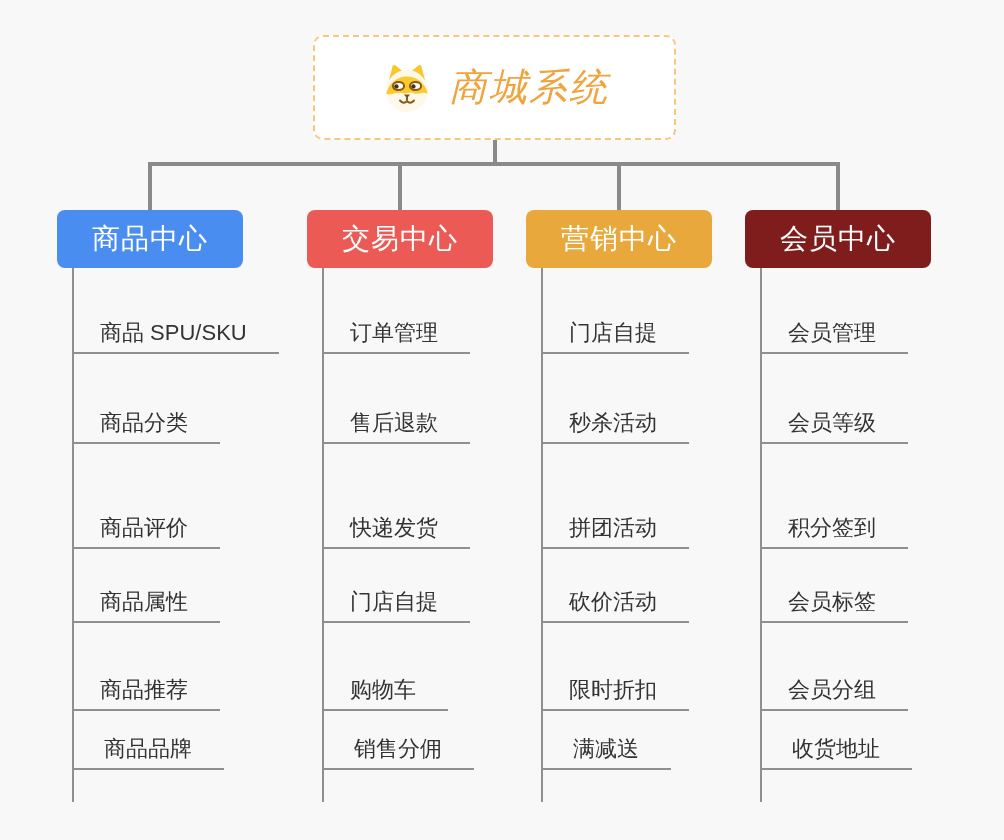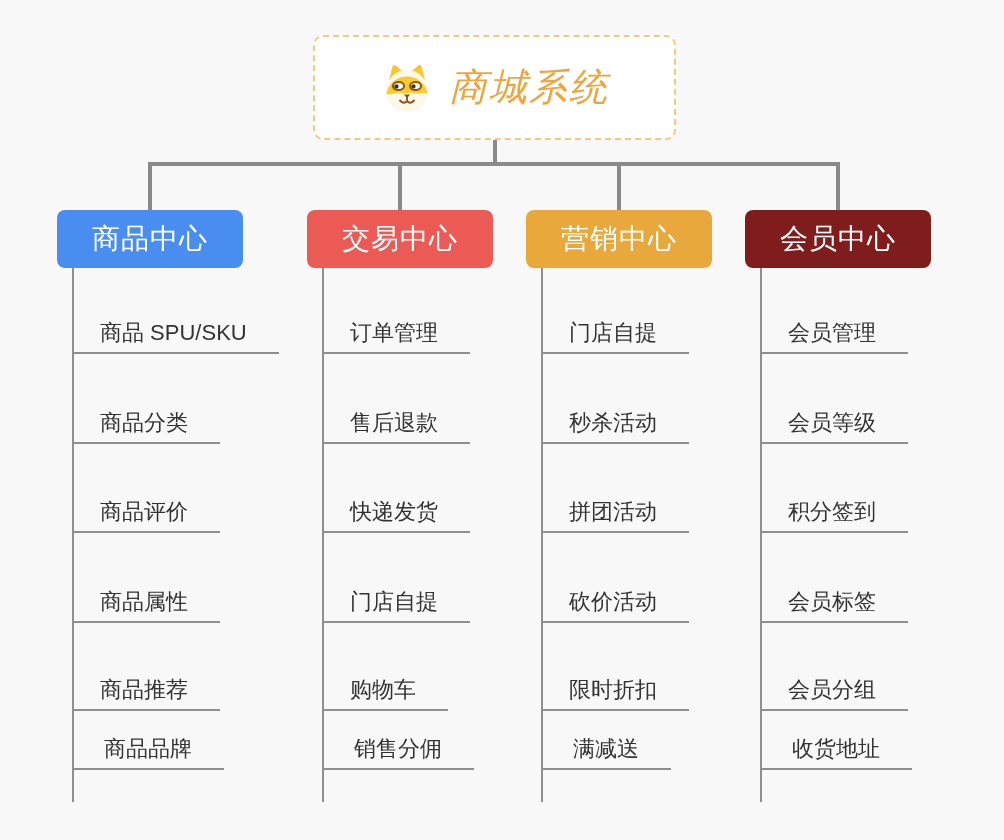--- a/index.html
+++ b/index.html
@@ -36,21 +36,21 @@
     border-radius:8px; color:#ffffff; font-size:28px; letter-spacing:1px;
     display:flex; align-items:center; justify-content:center; cursor:pointer;
   }
   .trunk { position:absolute; left:15px; top:58px; width:2px; height:534px; background:#8f8f8f; }
 
   .child {
     position:absolute; left:16px;
     font-size:22px; color:#333333; line-height:28px; white-space:nowrap;
     padding:0 32px 5px 27px; border-bottom:2px solid #8f8f8f; cursor:pointer;
   }
-  .child.c0 { top:109px; } .child.c1 { top:199px; } .child.c2 { top:288px; }
+  .child.c0 { top:109px; } .child.c1 { top:199px; } .child.c2 { top:304px; }
   .child.c3 { top:378px; } .child.c4 { top:466px; } .child.c5 { top:525px;padding-left:31px; }
 </style>
 </head>
 <body>
 
 <div class="canvas">
 
   <div class="conn stub"></div>
   <div class="conn hbar"></div>
   <div class="conn drop d0"></div>

